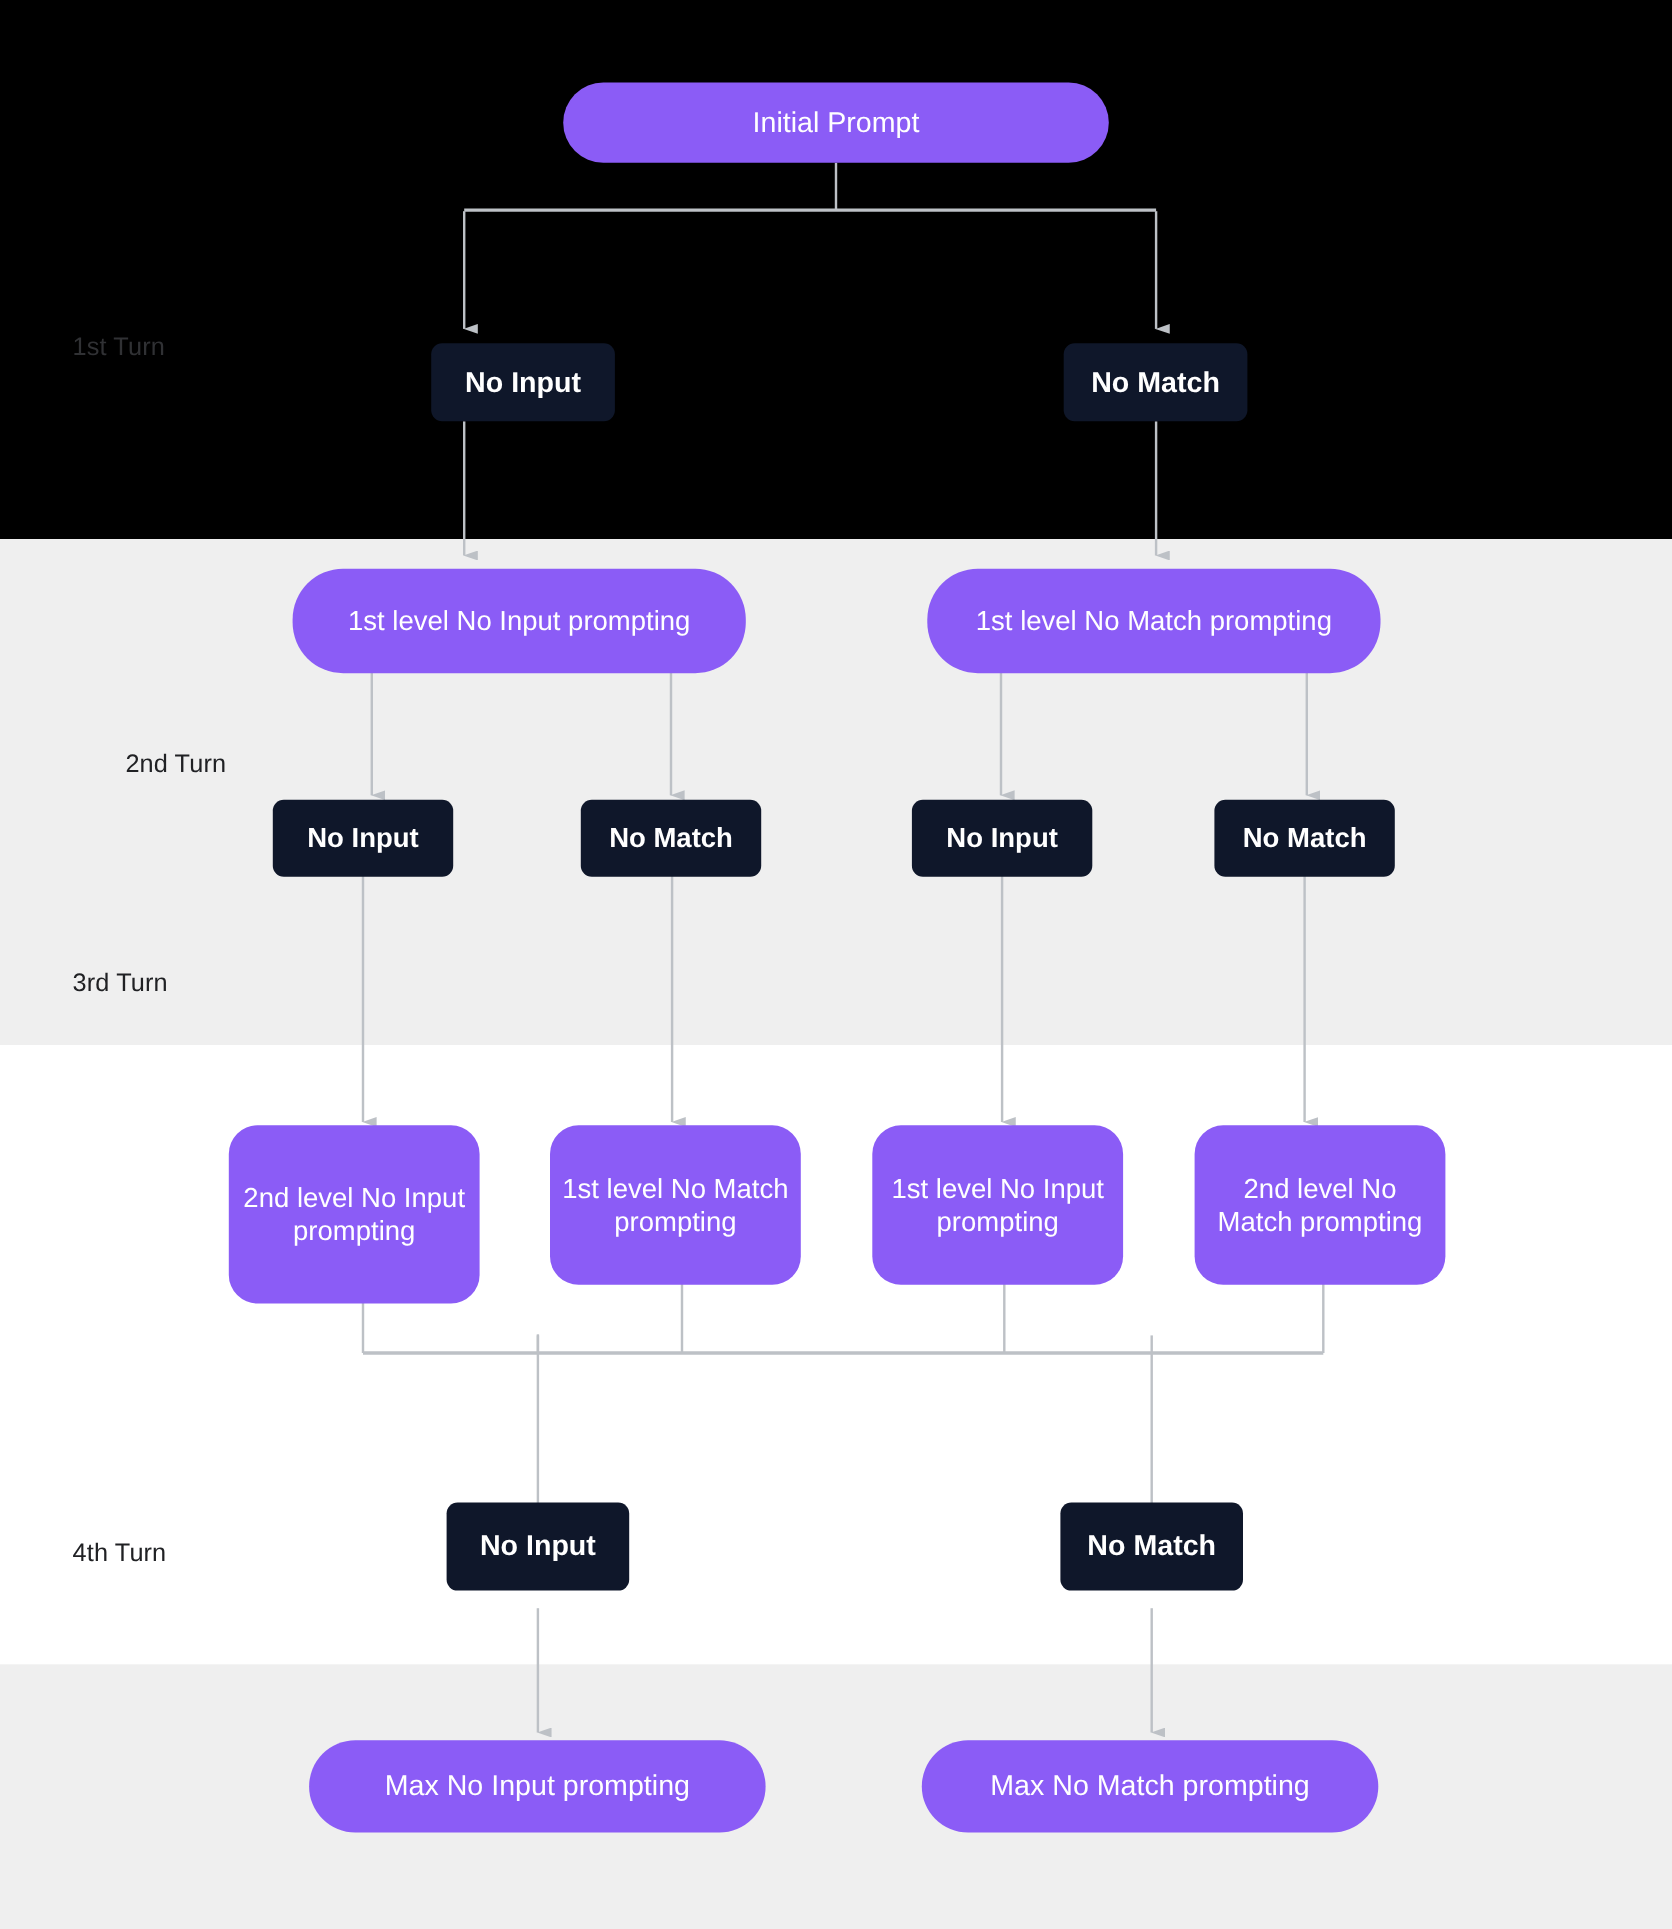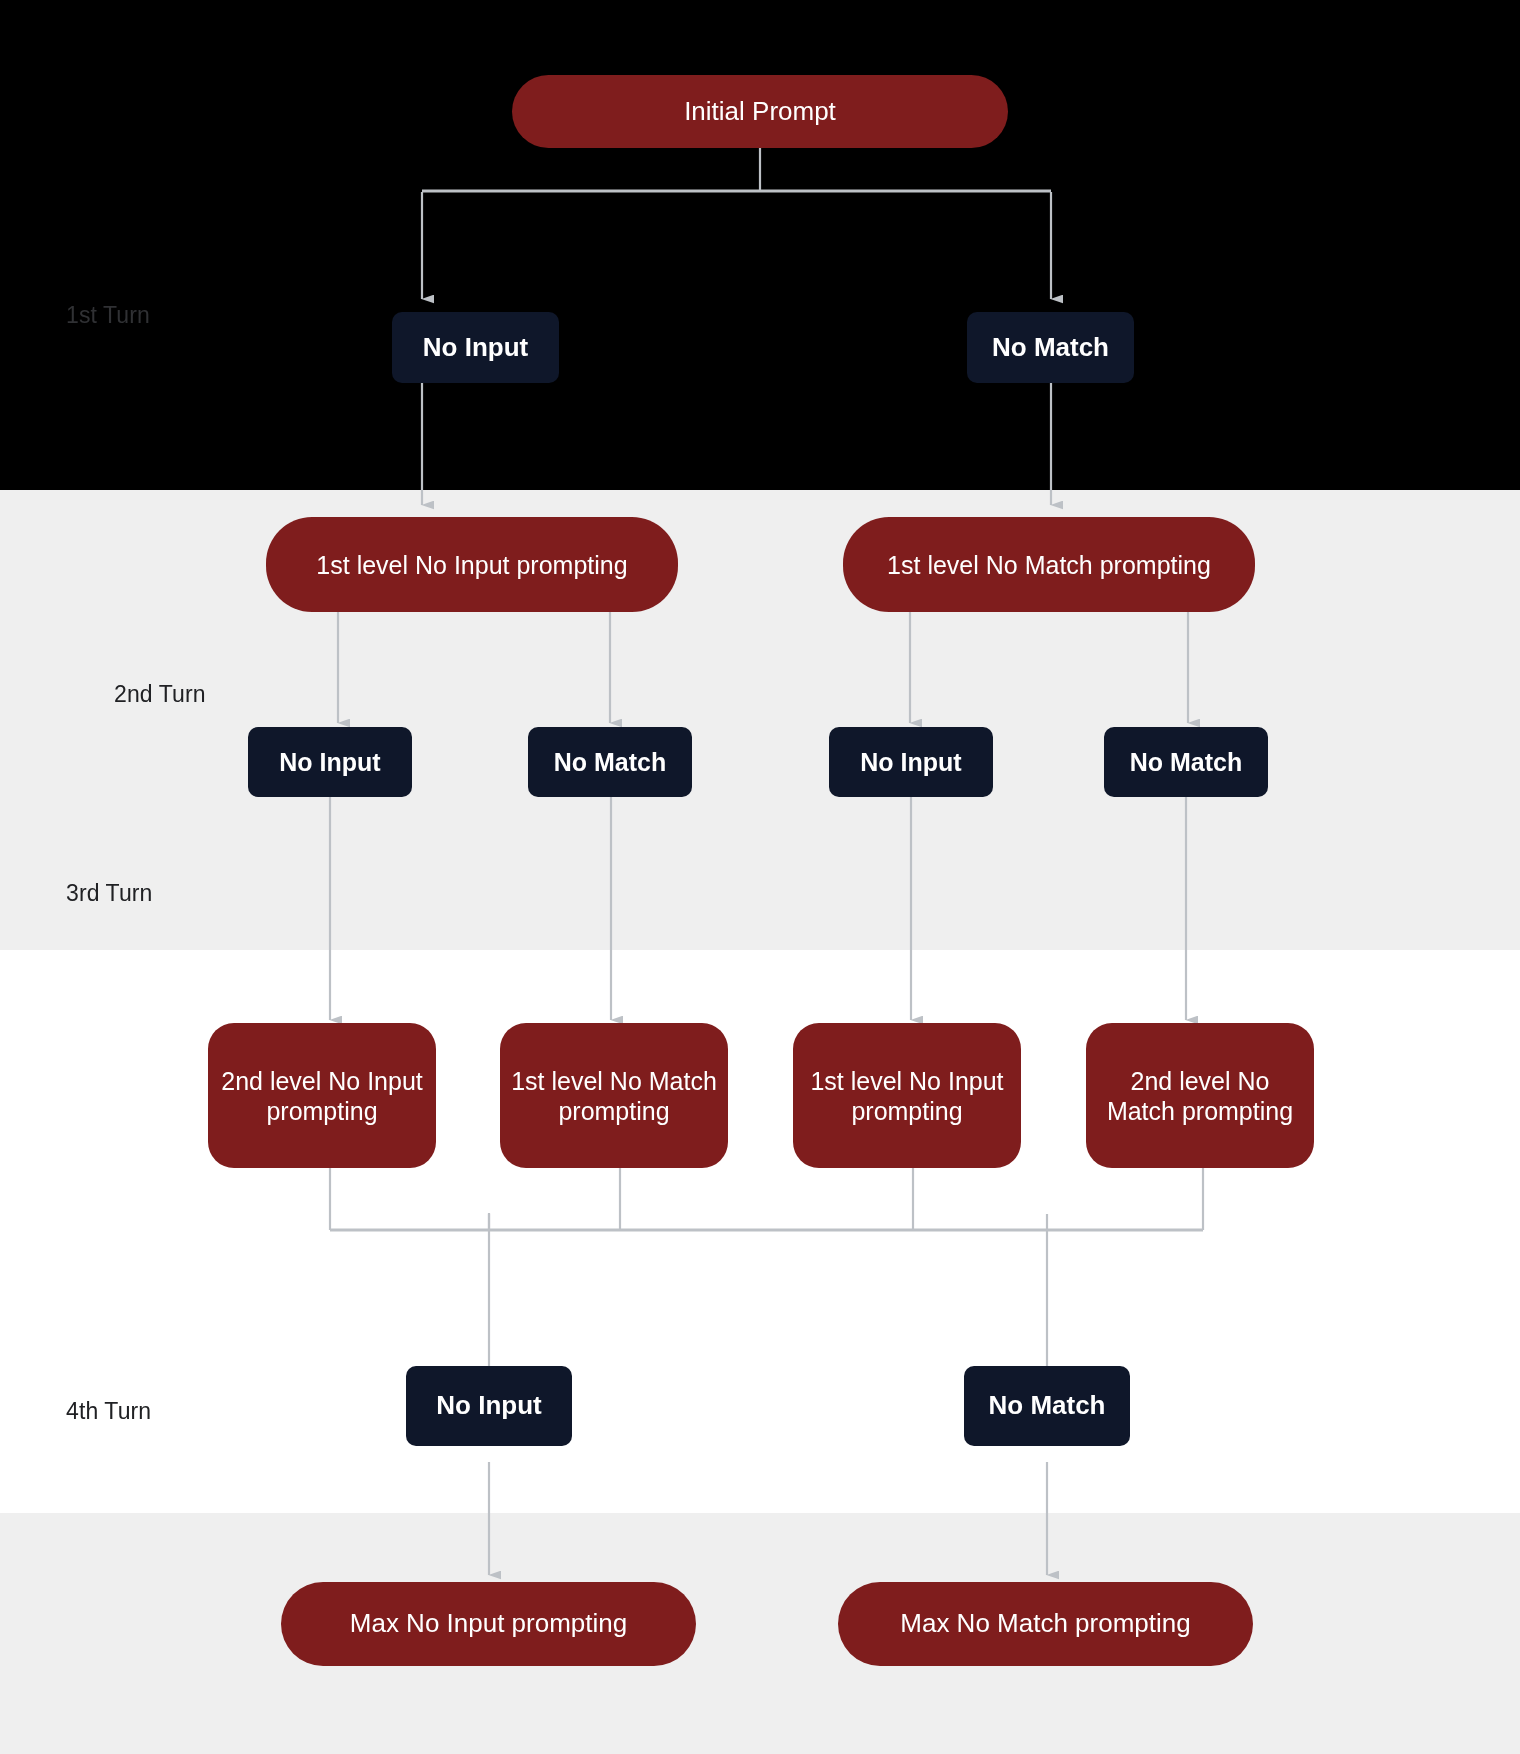--- a/index.html
+++ b/index.html
@@ -49,21 +49,21 @@
     position: absolute;
     box-sizing: border-box;
     display: flex;
     align-items: center;
     justify-content: center;
     text-align: center;
     color: #ffffff;
     line-height: 1.2;
     padding: 4px 10px;
   }
-  .node.blue   { background: #7f1d1d; }
+  .node.blue   { background: #8b5cf6; }
   .node.green  { background: #0f172a; font-weight: bold; }
 
   .pill       { border-radius: 46px; }
   .rounded-lg { border-radius: 26px; }
   .rounded-sm { border-radius: 10px; }
 
   .fs-26 { font-size: 26px; }
   .fs-25 { font-size: 25px; }
 </style>
 </head>
@@ -131,21 +131,21 @@
   <div class="node green rounded-sm fs-26" style="left:967px; top:312px; width:167px; height:71px;">No Match</div>
 
   <div class="node blue pill fs-25" style="left:266px; top:517px; width:412px; height:95px;">1st level No Input prompting</div>
   <div class="node blue pill fs-25" style="left:843px; top:517px; width:412px; height:95px;">1st level No Match prompting</div>
 
   <div class="node green rounded-sm fs-25" style="left:248px; top:727px; width:164px; height:70px;">No Input</div>
   <div class="node green rounded-sm fs-25" style="left:528px; top:727px; width:164px; height:70px;">No Match</div>
   <div class="node green rounded-sm fs-25" style="left:829px; top:727px; width:164px; height:70px;">No Input</div>
   <div class="node green rounded-sm fs-25" style="left:1104px; top:727px; width:164px; height:70px;">No Match</div>
 
-  <div class="node blue rounded-lg fs-25" style="left:208px; top:1023px; width:228px; height:145px;">2nd level No Input prompting</div>
+  <div class="node blue rounded-lg fs-25" style="left:208px; top:1023px; width:228px; height:162px;">2nd level No Input prompting</div>
   <div class="node blue rounded-lg fs-25" style="left:500px; top:1023px; width:228px; height:145px;">1st level No Match prompting</div>
   <div class="node blue rounded-lg fs-25" style="left:793px; top:1023px; width:228px; height:145px;">1st level No Input prompting</div>
   <div class="node blue rounded-lg fs-25" style="left:1086px; top:1023px; width:228px; height:145px;">2nd level No Match prompting</div>
 
   <div class="node green rounded-sm fs-26" style="left:406px; top:1366px; width:166px; height:80px;">No Input</div>
   <div class="node green rounded-sm fs-26" style="left:964px; top:1366px; width:166px; height:80px;">No Match</div>
 
   <div class="node blue pill fs-26" style="left:281px; top:1582px; width:415px; height:84px;">Max No Input prompting</div>
   <div class="node blue pill fs-26" style="left:838px; top:1582px; width:415px; height:84px;">Max No Match prompting</div>
 

